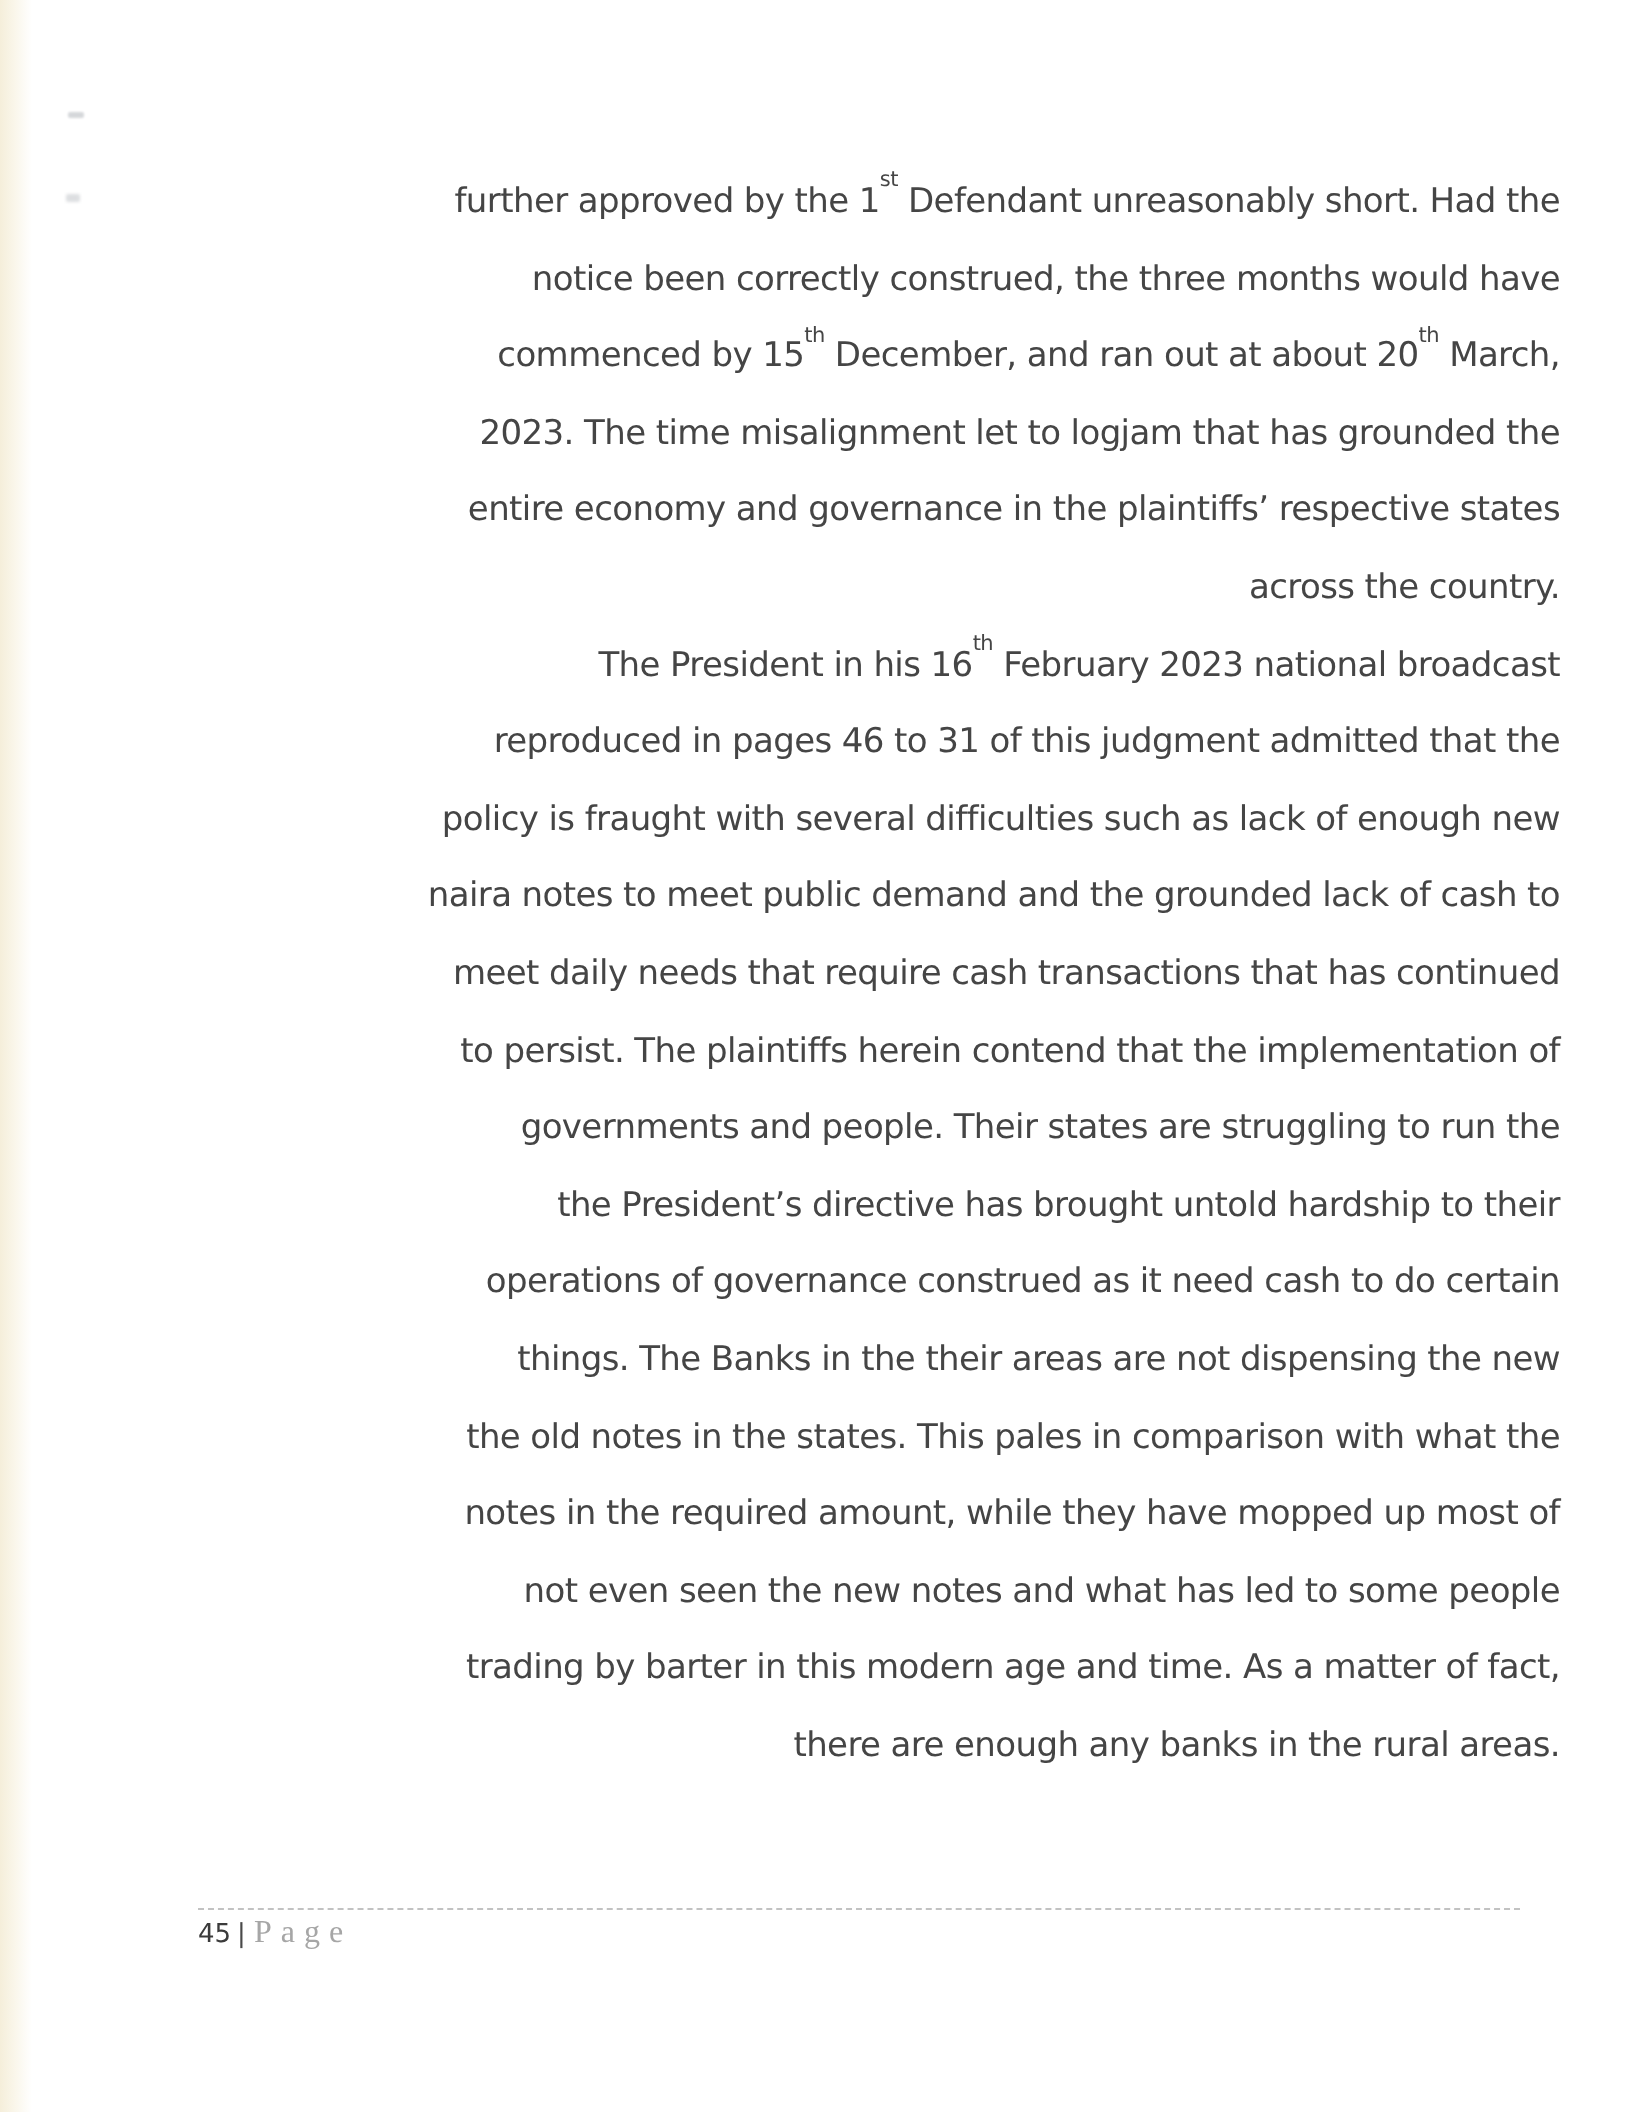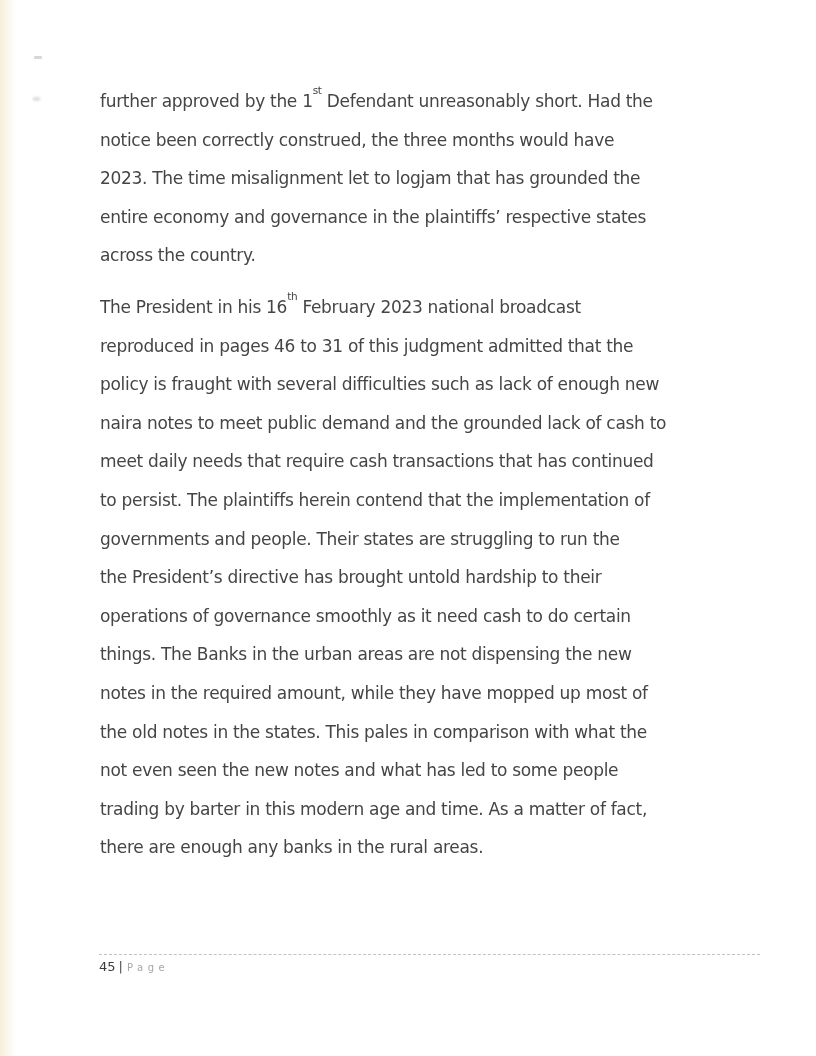--- a/index.html
+++ b/index.html
@@ -35,28 +35,29 @@
   }
   .speck-1 { left: 34px; top: 56px; width: 8px; height: 3px; opacity: .55; filter: blur(0.6px); }
   .speck-2 { left: 33px; top: 97px; width: 7px; height: 4px; opacity: .45; filter: blur(0.8px); }
   .content {
     position: absolute;
     left: 100px;
     top: 82px;
     width: 680px;
   }
   .paragraph { }
-  .para-2 { margin-top: 13px; }
+  .para-2 { }
   .line {
     white-space: pre;
     height: 38.6px;
     line-height: 38.6px;
     font-size: 17px;
     letter-spacing: -0.3px;
     color: var(--text);
+    text-align: right;
   }
   .line sup {
     font-size: 10.5px;
     line-height: 0;
     position: relative;
     top: -6px;
     letter-spacing: -0.3px;
   }
   .footer {
     position: absolute;
@@ -72,52 +73,54 @@
     font-weight: normal;
     color: var(--footer-number);
   }
   .pg-sep {
     color: #4a4a4a;
     margin: 0 4px 0 3px;
   }
   .pg-word {
     color: var(--footer-word);
     letter-spacing: 4.5px;
-    font-size: 10px;
+    font-size: 16px;
+    font-family: Liberation Serif, serif;
   }
 </style>
 </head>
 <body>
 
 <div class="page">
   <div class="edge-tint"></div>
   <div class="speck speck-1"></div>
   <div class="speck speck-2"></div>
 
   <div class="content">
     <div class="paragraph">
         <div class="line">further approved by the 1<sup>st</sup> Defendant unreasonably short. Had the</div>
         <div class="line">notice been correctly construed, the three months would have</div>
+        <div class="line">commenced by 15<sup>th</sup> December, and ran out at about 20<sup>th</sup> March,</div>
         <div class="line">2023. The time misalignment let to logjam that has grounded the</div>
         <div class="line">entire economy and governance in the plaintiffs’ respective states</div>
         <div class="line">across the country.</div>
       </div>
     <div class="paragraph para-2">
         <div class="line">The President in his 16<sup>th</sup> February 2023 national broadcast</div>
         <div class="line">reproduced in pages 46 to 31 of this judgment admitted that the</div>
         <div class="line">policy is fraught with several difficulties such as lack of enough new</div>
         <div class="line">naira notes to meet public demand and the grounded lack of cash to</div>
         <div class="line">meet daily needs that require cash transactions that has continued</div>
         <div class="line">to persist. The plaintiffs herein contend that the implementation of</div>
         <div class="line">governments and people. Their states are struggling to run the</div>
         <div class="line">the President’s directive has brought untold hardship to their</div>
-        <div class="line">operations of governance smoothly as it need cash to do certain</div>
-        <div class="line">things. The Banks in the urban areas are not dispensing the new</div>
+        <div class="line">operations of governance construed as it need cash to do certain</div>
+        <div class="line">things. The Banks in the their areas are not dispensing the new</div>
+        <div class="line">the old notes in the states. This pales in comparison with what the</div>
         <div class="line">notes in the required amount, while they have mopped up most of</div>
-        <div class="line">the old notes in the states. This pales in comparison with what the</div>
         <div class="line">not even seen the new notes and what has led to some people</div>
         <div class="line">trading by barter in this modern age and time. As a matter of fact,</div>
         <div class="line">there are enough any banks in the rural areas.</div>
       </div>
   </div>
 
   <div class="footer">
     <span class="pg-num">45</span><span class="pg-sep">|</span><span class="pg-word">Page</span>
   </div>
 </div>

